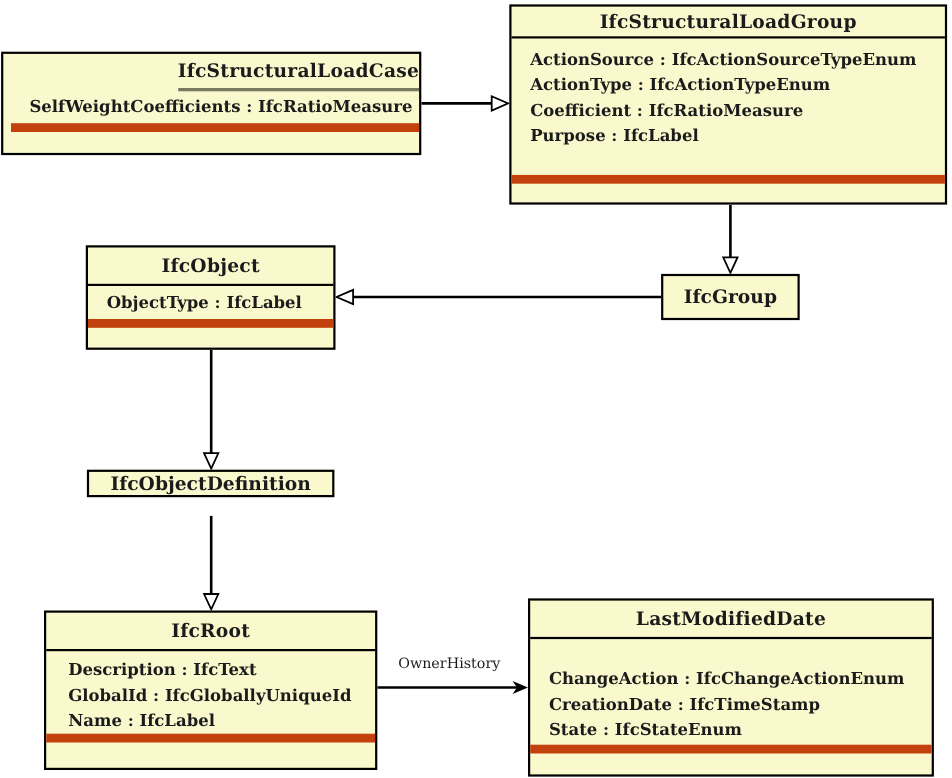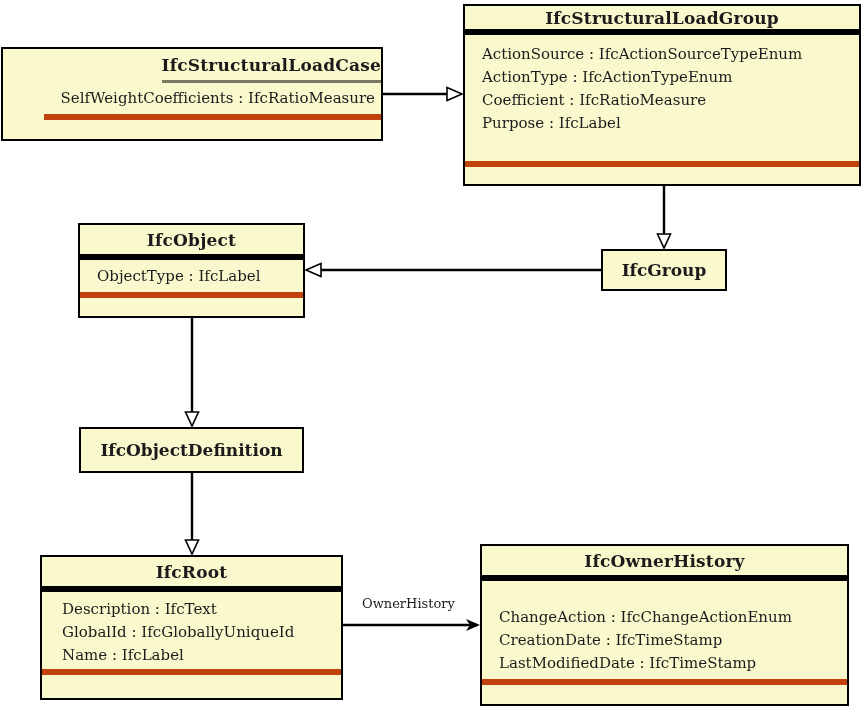--- a/index.html
+++ b/index.html
@@ -13,25 +13,25 @@
 
   .cls{
     position:absolute;background:#FAF9CE;border:2px solid #000;
     box-sizing:border-box;display:flex;flex-direction:column;
   }
   .cmp{box-sizing:border-box;}
   .title{
     display:flex;align-items:center;justify-content:center;
     font-weight:bold;font-size:17px;letter-spacing:0.2px;
   }
-  .title.divider{border-bottom:6px solid #000000;}
+  .title.divider{border-bottom:2px solid #000000;}
   .title.divider-hl{border-bottom:3px solid #7A7A62;}
   .attrs{
     font-size:15px;line-height:23px;padding-left:17px;padding-right:6px;
-    border-bottom:6px solid #c2410c;white-space:nowrap;overflow:hidden;
+    border-bottom:8px solid #c2410c;white-space:nowrap;overflow:hidden;font-weight:bold;
   }
   .attrs.vcenter{display:flex;align-items:center;}
   .empty{flex:1;}
   .single{display:flex;align-items:center;justify-content:center;
     font-weight:bold;font-size:17px;}
 
   .edge-label{
     position:absolute;font-size:13px;white-space:nowrap;
   }
 </style>
@@ -97,40 +97,39 @@
     <div class="cmp attrs vcenter" style="height:38px">
       <div>ObjectType : IfcLabel</div>
     </div>
     <div class="cmp empty"></div>
   </div>
 
   <div class="cls single" style="left:601px;top:249px;width:126px;height:42px;">
     <span>IfcGroup</span>
   </div>
 
-  <div class="cls single" style="left:79px;top:427px;width:225px;height:46px;">
+  <div class="cls single" style="left:79px;top:427px;width:225px;height:25px;">
     <span>IfcObjectDefinition</span>
   </div>
 
   <div class="cls" style="left:40px;top:555px;width:303px;height:145px;">
     <div class="cmp title divider" style="height:35px">IfcRoot</div>
     <div class="cmp attrs" style="height:83px;padding-top:6px;padding-left:20px">
       <div>Description : IfcText</div>
       <div>GlobalId : IfcGloballyUniqueId</div>
       <div>Name : IfcLabel</div>
     </div>
     <div class="cmp empty"></div>
   </div>
 
   <div class="cls" style="left:480px;top:544px;width:369px;height:162px;">
-    <div class="cmp title divider" style="height:35px">IfcOwnerHistory</div>
+    <div class="cmp title divider" style="height:35px">LastModifiedDate</div>
     <div class="cmp attrs" style="height:104px;padding-top:25px">
       <div>ChangeAction : IfcChangeActionEnum</div>
       <div>CreationDate : IfcTimeStamp</div>
-      <div>LastModifiedDate : IfcTimeStamp</div>
       <div>State : IfcStateEnum</div>
     </div>
     <div class="cmp empty"></div>
   </div>
 
   <div class="edge-label" style="left:362px;top:596px;">OwnerHistory</div>
 
 </div>
 
 </body></html>

